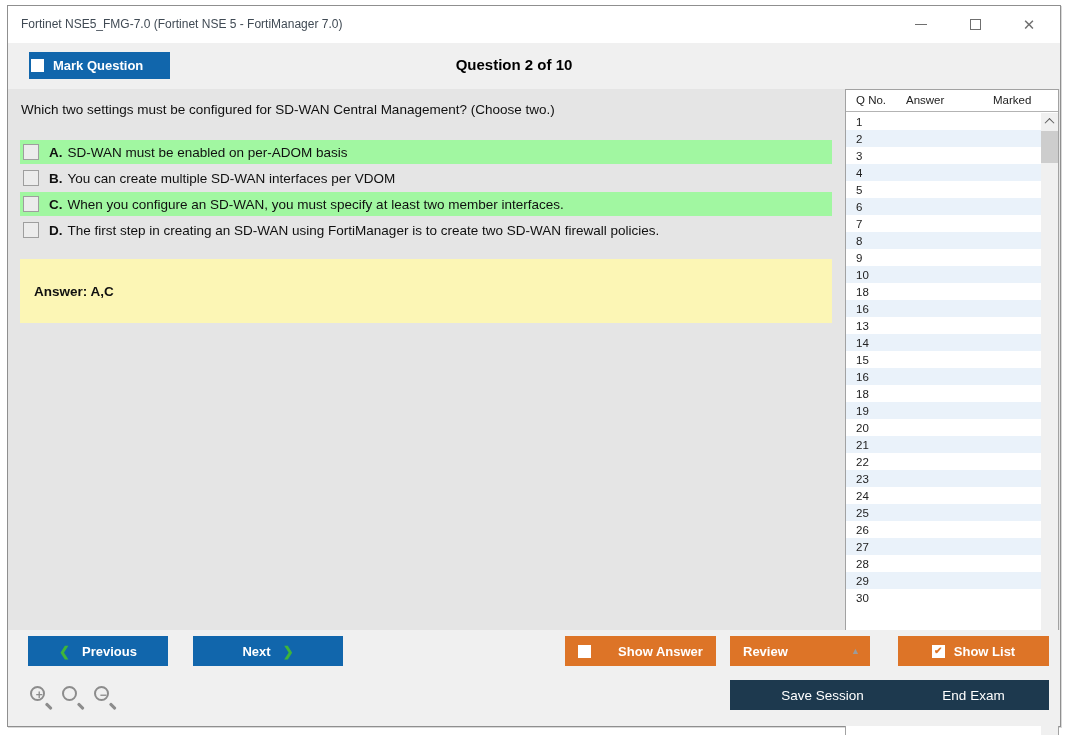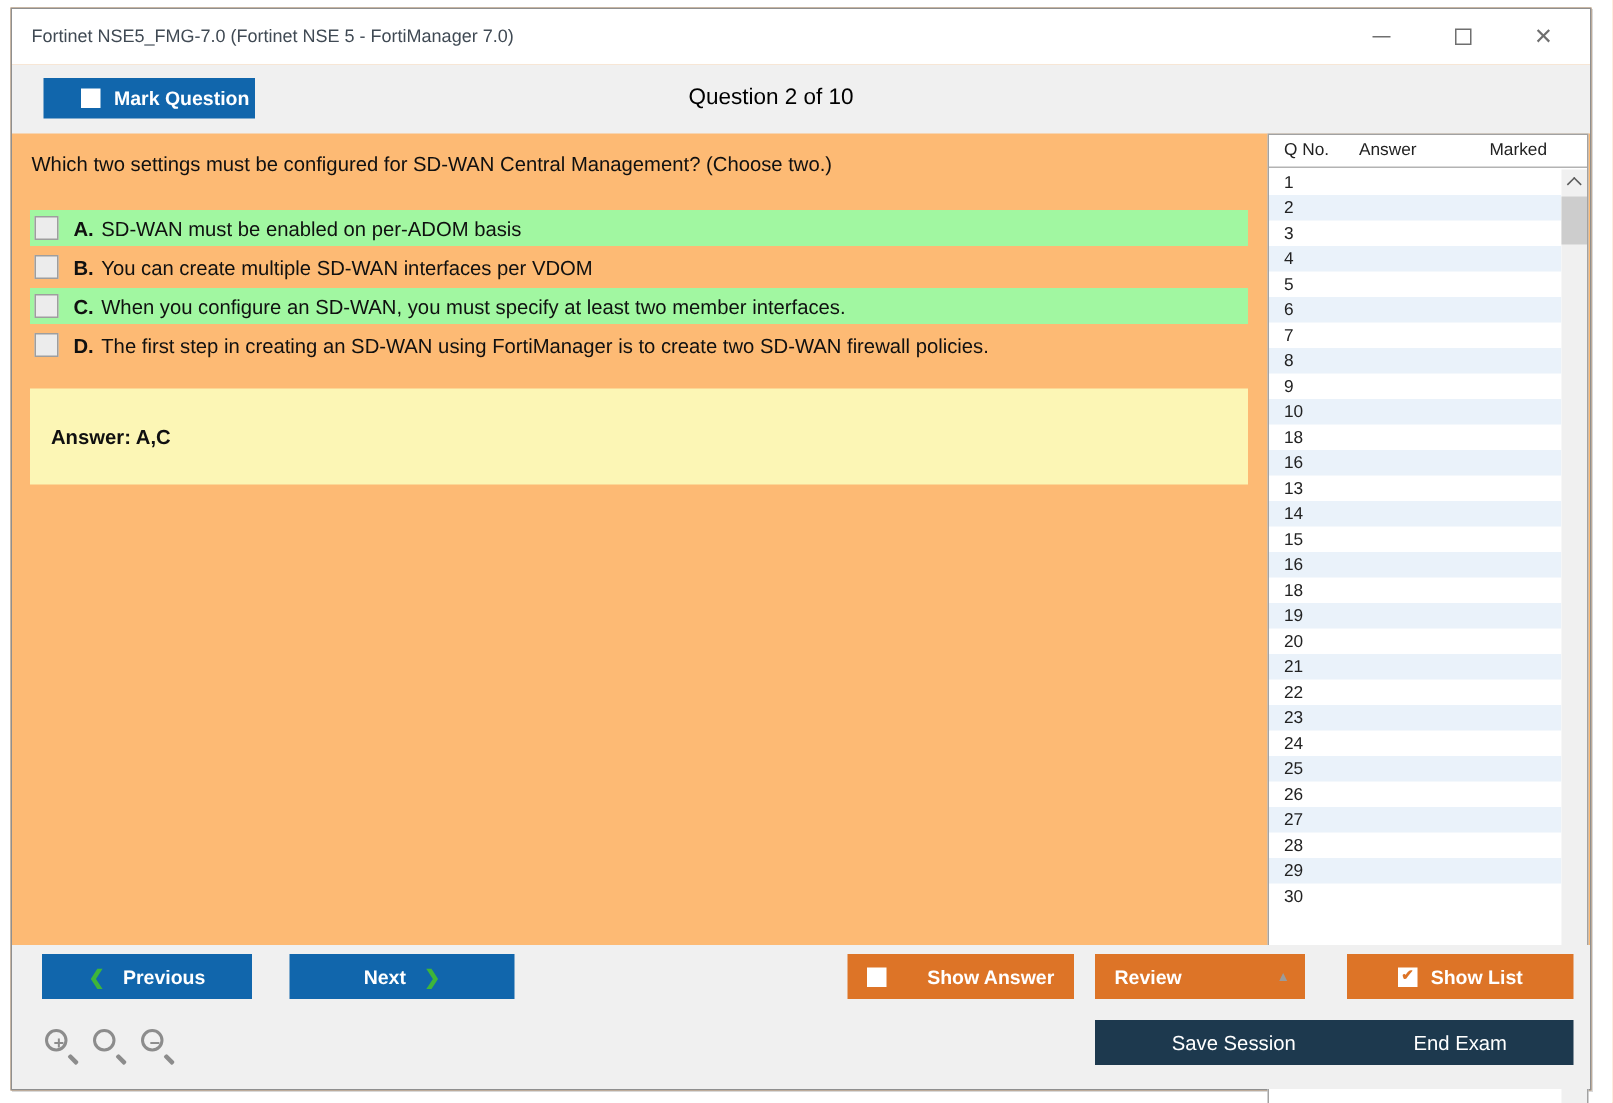--- a/index.html
+++ b/index.html
@@ -1,40 +1,40 @@
 <!DOCTYPE html>
 <html style="--blue: #1166ac; --orange: #dd7427; --navy: #1d394e; --green: #a1f7a1; --yellow: #fcf6b5; --stripe: #eaf2fa; --chev: #3eb53a;"><head>
 <meta charset="utf-8">
 <style>
   * { box-sizing: border-box; margin: 0; padding: 0; }
   html,body { width:1075px; height:735px; background:#ffffff; overflow:hidden;
     font-family:"Liberation Sans", sans-serif; }
   .window { position:absolute; left:7px; top:5px; width:1054px; height:722px;
-    background:#fdba74; border:1px solid #8f8f8f; box-shadow:1px 1px 0 rgba(0,0,0,.15); }
+    background:#e5e5e5; border:1px solid #8f8f8f; box-shadow:1px 1px 0 rgba(0,0,0,.15); }
 
   
   .titlebar { position:absolute; left:0; top:0; right:0; height:37px; background:#fff; }
   .title-text { position:absolute; left:13px; top:11px; font-size:12px; color:#404a54; }
   .win-controls { position:absolute; right:4px; top:0; height:37px; display:flex; }
   .win-btn { width:54px; height:100%; background:transparent; border:none; cursor:pointer;
     display:flex; align-items:center; justify-content:center; }
   .glyph-min { width:12px; height:1.5px; background:#6f6f6f; display:block; }
   .glyph-max { width:11px; height:11px; border:1.5px solid #6f6f6f; display:block; }
   .glyph-close { font-size:15px; color:#6f6f6f; line-height:1; }
 
   
   .toolbar { position:absolute; left:0; top:37px; right:0; height:46px; background:#f0f0f0; }
   .mark-btn { position:absolute; left:21px; top:9px; width:141px; height:27px;
     background:var(--blue); border:none; color:#fff; font-weight:bold; font-size:13px;
-    font-family:inherit; display:flex; align-items:center; padding-left:25px; cursor:pointer; }
+    font-family:inherit; display:flex; align-items:center; padding-left:2px; cursor:pointer; }
   .mark-btn .cbx { margin-right:9px; }
   .cbx { width:13px; height:13px; background:#fff; display:inline-flex;
     align-items:center; justify-content:center; flex:none; font-size:10px; line-height:1; }
   .q-counter { position:absolute; left:0; right:40px; top:13px; text-align:center;
-    font-size:15px; font-weight:normal; color:#000; }
+    font-size:15px; font-weight:bold; color:#000; }
 
   
   .question-text { position:absolute; left:13px; top:96px; font-size:13.5px; color:#101010; }
   .options { position:absolute; left:12px; top:134px; width:812px; }
   .opt { display:flex; align-items:center; height:24px; margin-bottom:2px; padding-left:3px;
     font-size:13.5px; color:#101010; cursor:default; }
   .opt.hl { background:var(--green); }
   .opt .opt-cb { width:16px; height:16px; background:#ececec; border:1px solid #9e9e9e;
     margin-right:10px; flex:none; cursor:pointer; }
   .opt b { margin-right:5px; }

